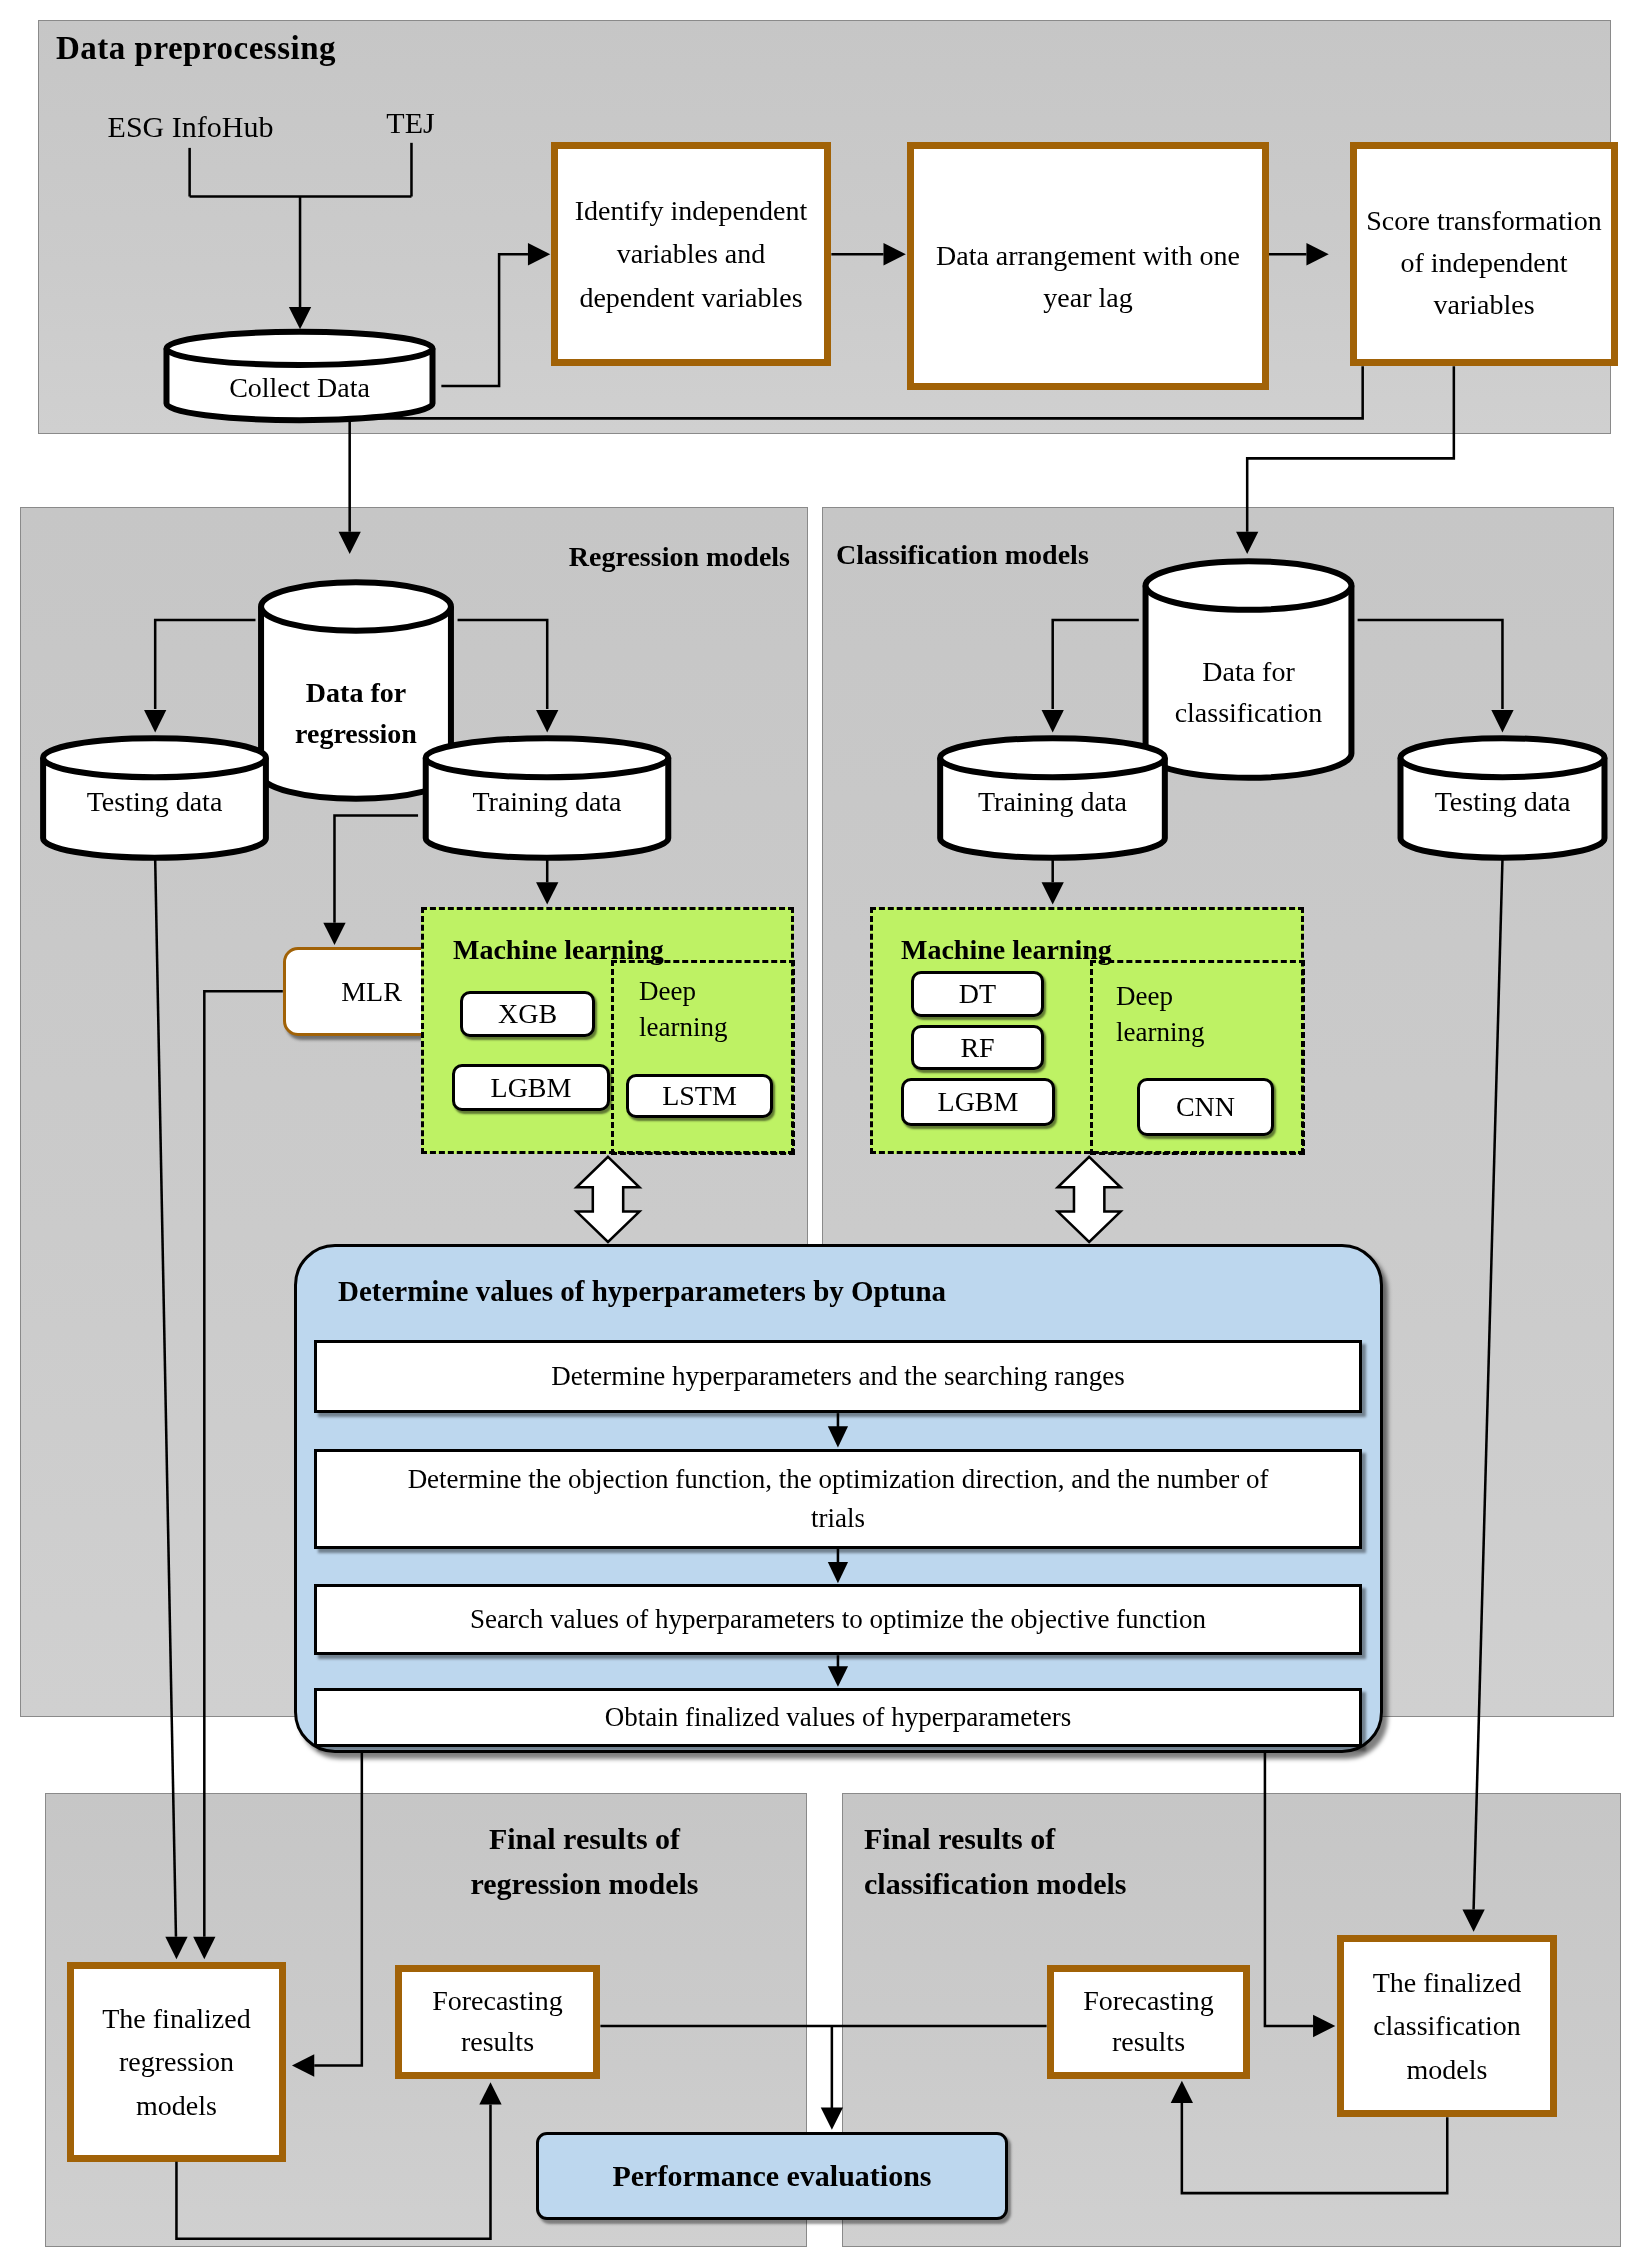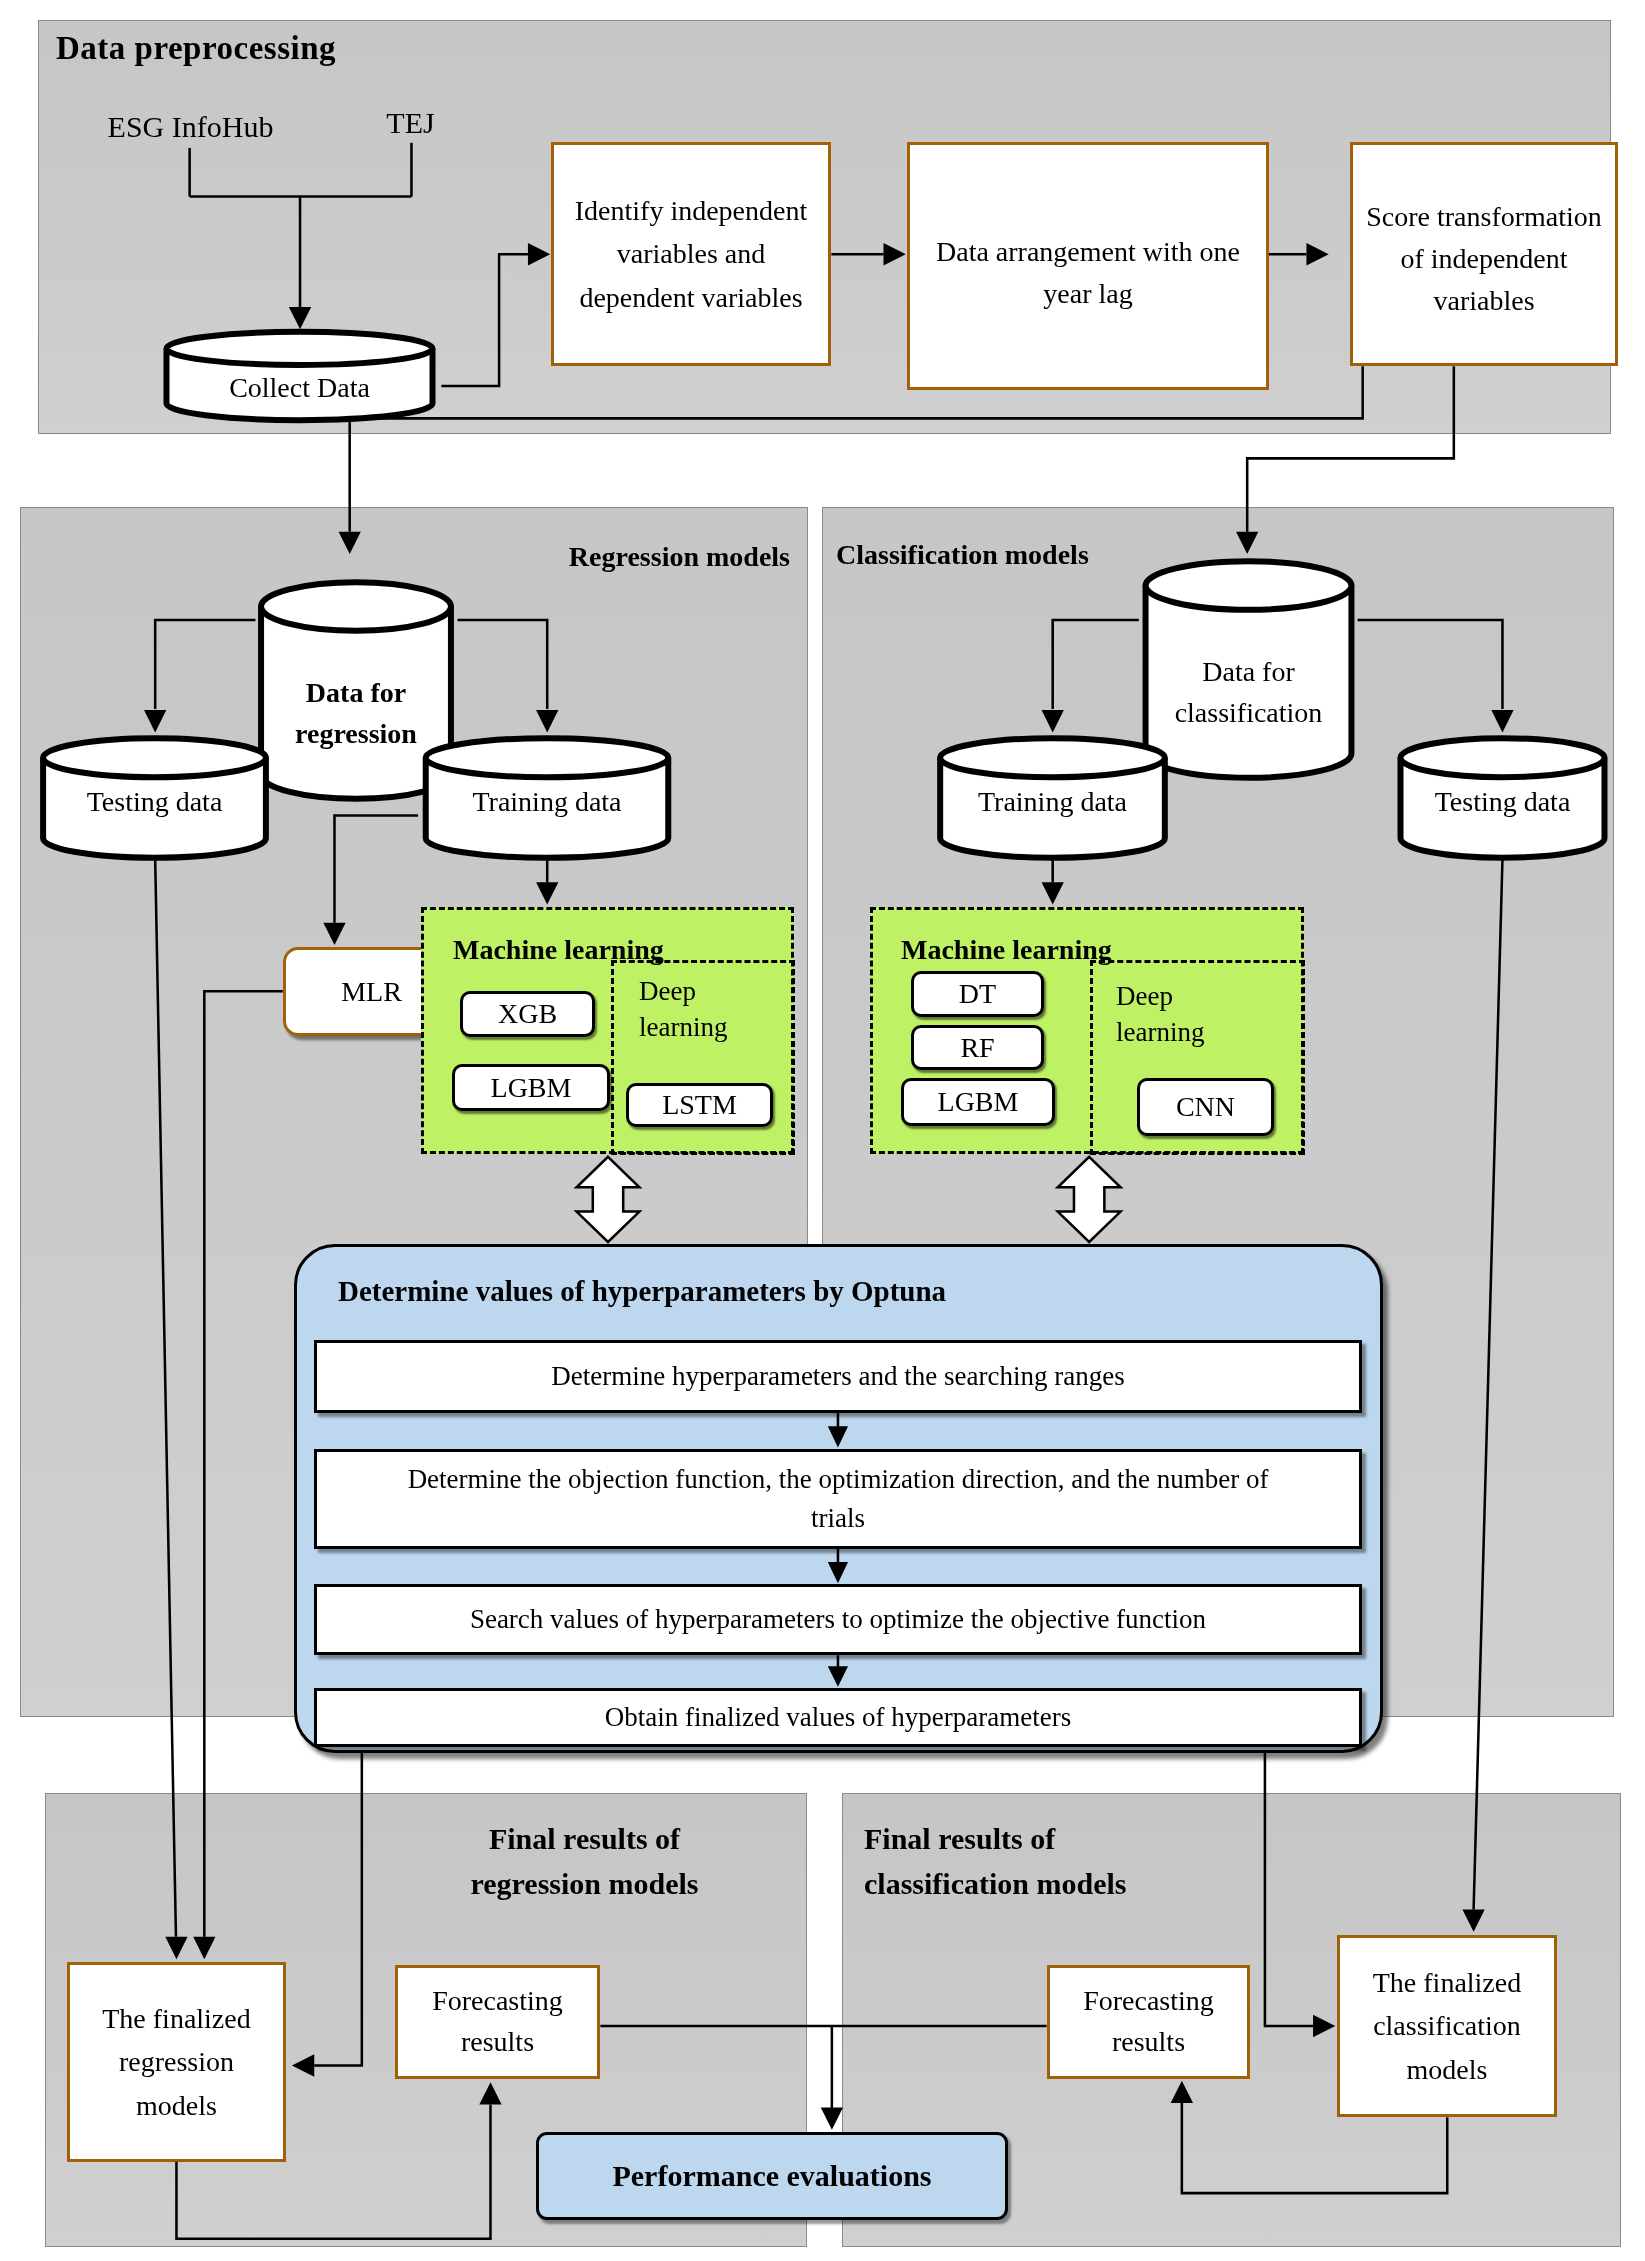--- a/index.html
+++ b/index.html
@@ -25,21 +25,21 @@
   }
   .sub-title{
     position:absolute;
     font-weight:bold;
     font-size:28px;
   }
   .txt{position:absolute;font-size:28px;}
   .box{
     position:absolute;
     background:#fff;
-    border:3px solid #a16207;
+    border:7px solid #a16207;
     box-sizing:border-box;
     display:flex;align-items:center;justify-content:center;
     text-align:center;
     font-size:28px;
     line-height:1.5;
     padding:5px 9px;
   }
   .shadowed{box-shadow:3.5px 4px 3px rgba(0,0,0,0.45);}
   .rounded{border-radius:15px;}
   .cyl{position:absolute;}
@@ -166,21 +166,21 @@
   </div>
 
   <div class="box rounded shadowed" style="left:283px;top:947px;width:177px;height:89px;border-width:3.5px;">MLR</div>
 
   <div class="mlbox" style="left:421px;top:907px;width:373px;height:247px;">
     <div class="ml-title" style="left:29px;top:24px;">Machine learning</div>
     <div class="mlbox-inner" style="left:187px;top:50px;right:-3.5px;bottom:-3.5px;"></div>
     <div class="txt" style="left:215px;top:63px;width:132px;font-size:27px;line-height:1.35;">Deep learning</div>
     <div class="chip" style="left:36px;top:81px;width:135px;height:46px;">XGB</div>
     <div class="chip" style="left:28px;top:154px;width:158px;height:47px;">LGBM</div>
-    <div class="chip" style="left:202px;top:173px;width:147px;height:44px;">LSTM</div>
+    <div class="chip" style="left:202px;top:164px;width:147px;height:44px;">LSTM</div>
   </div>
 
   <div class="sub-title" style="left:836px;top:539px;width:314px;">Classification models</div>
 
   <div class="cyl" style="left:1139px;top:559px;width:219px;height:221px;">
     <svg viewBox="0 0 100 100" preserveAspectRatio="none">
       <path d="M3 12 L3 88 A47 11 0 0 0 97 88 L97 12" fill="#fff" stroke="#000" stroke-width="6" vector-effect="non-scaling-stroke"></path>
       <ellipse cx="50" cy="12" rx="47" ry="11" fill="#fff" stroke="#000" stroke-width="6" vector-effect="non-scaling-stroke"></ellipse>
     </svg>
     <div class="cyl-label" style="padding:46px 15px 0 15px;">Data for classification</div>

